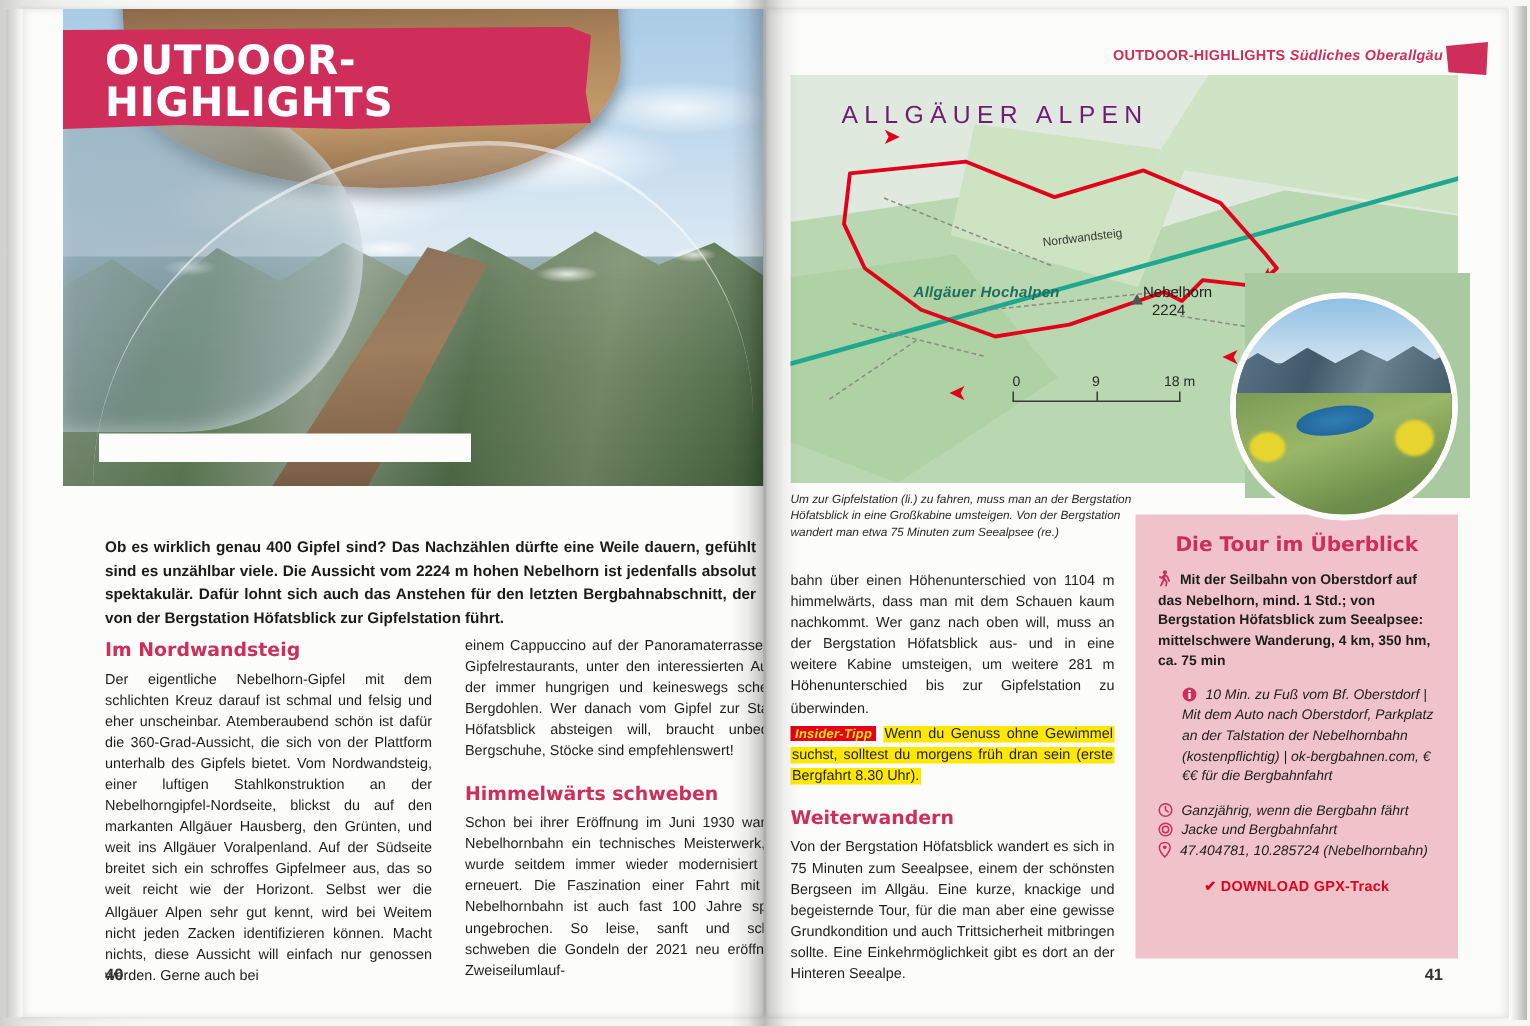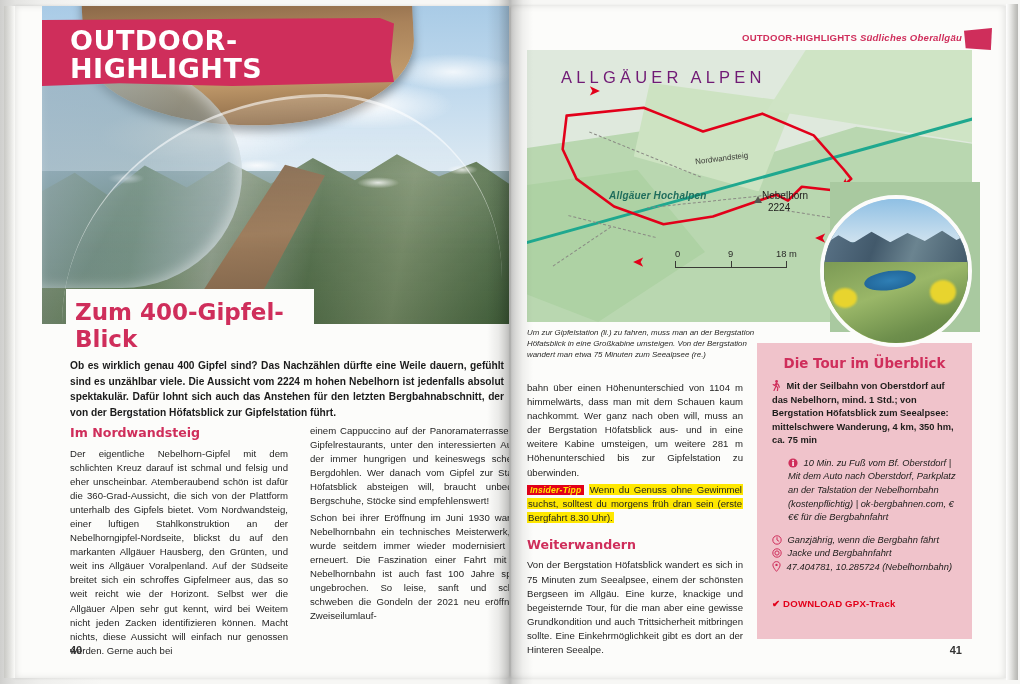--- a/index.html
+++ b/index.html
@@ -275,22 +275,22 @@
   }
   .ib-title {
     color:#cf2e5b; font-size:13.4px; font-weight:700; text-align:center;
     margin-bottom: 9px; font-family:"DejaVu Sans", sans-serif;
   }
   .ib-row { font-size:9.3px; line-height:1.46; color:#1d1d1b; margin-bottom: 9px; }
   .ib-row.bold { font-weight:700; }
   .ib-row.ital { font-style: italic; margin-left: 16px; }
   .ib-line { font-size:9.3px; line-height:1.46; color:#1d1d1b; font-style:italic; }
   .ib-dl {
-    color:#e2001a; font-weight:700; font-size:9.6px; text-align:left;
-    margin-top: 24px; letter-spacing:.2px;
+    color:#e2001a; font-weight:700; font-size:9.6px; text-align:center;
+    margin-top: 11px; letter-spacing:.2px;
   }
   .ib-icon-svg { vertical-align:-2px; margin-right:3px; }
 </style>
 </head>
 <body>
 
 <div id="spread">
 
   <div class="page page-left">
 
@@ -303,32 +303,32 @@
       <div class="walkway"></div>
       <div class="rail"></div>
     </div>
 
     <div class="banner">
       <div class="banner-title">OUTDOOR-HIGHLIGHTS</div>
       <div class="banner-sub">*DIE BESTEN ERLEBNISSE DRAUSSEN</div>
     </div>
 
     <div class="title-block">
-      <div class="art-title">Zum 400-Gipfel-Blick</div>
     </div>
 
     <div class="lead">Ob es wirklich genau 400 Gipfel sind? Das Nachzählen dürfte eine Weile dauern, gefühlt sind es unzählbar viele. Die Aussicht vom 2224 m hohen Nebelhorn ist jedenfalls absolut spektakulär. Dafür lohnt sich auch das Anstehen für den letzten Bergbahnabschnitt, der von der Bergstation Höfatsblick zur Gipfelstation führt.</div>
 
     <div class="col col-a">
       <div class="sub-h">Im Nordwandsteig</div>
       <p>Der eigentliche Nebelhorn-Gipfel mit dem schlichten Kreuz darauf ist schmal und felsig und eher unscheinbar. Atemberaubend schön ist dafür die 360-Grad-Aussicht, die sich von der Plattform unterhalb des Gipfels bietet. Vom Nordwandsteig, einer luftigen Stahlkonstruktion an der Nebelhorngipfel-Nordseite, blickst du auf den markanten Allgäuer Hausberg, den Grünten, und weit ins Allgäuer Voralpenland. Auf der Südseite breitet sich ein schroffes Gipfelmeer aus, das so weit reicht wie der Horizont. Selbst wer die Allgäuer Alpen sehr gut kennt, wird bei Weitem nicht jeden Zacken identifizieren können. Macht nichts, diese Aussicht will einfach nur genossen werden. Gerne auch bei</p>
     </div>
 
     <div class="col col-b">
       <p>einem Cappuccino auf der Panoramaterrasse des Gipfelrestaurants, unter den interessierten Augen der immer hungrigen und keineswegs scheuen Bergdohlen. Wer danach vom Gipfel zur Station Höfatsblick absteigen will, braucht unbedingt Bergschuhe, Stöcke sind empfehlenswert!</p>
+      <div class="sub-h sp">Himmelwärts schweben</div>
       <p>Schon bei ihrer Eröffnung im Juni 1930 war die Nebelhornbahn ein technisches Meisterwerk, sie wurde seitdem immer wieder modernisiert und erneuert. Die Faszination einer Fahrt mit der Nebelhornbahn ist auch fast 100 Jahre später ungebrochen. So leise, sanft und schnell schweben die Gondeln der 2021 neu eröffneten Zweiseilumlauf-</p>
     </div>
 
     <div class="folio folio-l">40</div>
   </div>
 
   <div class="page page-right">
 
     <div class="run-head">
       <span>OUTDOOR-HIGHLIGHTS</span>

